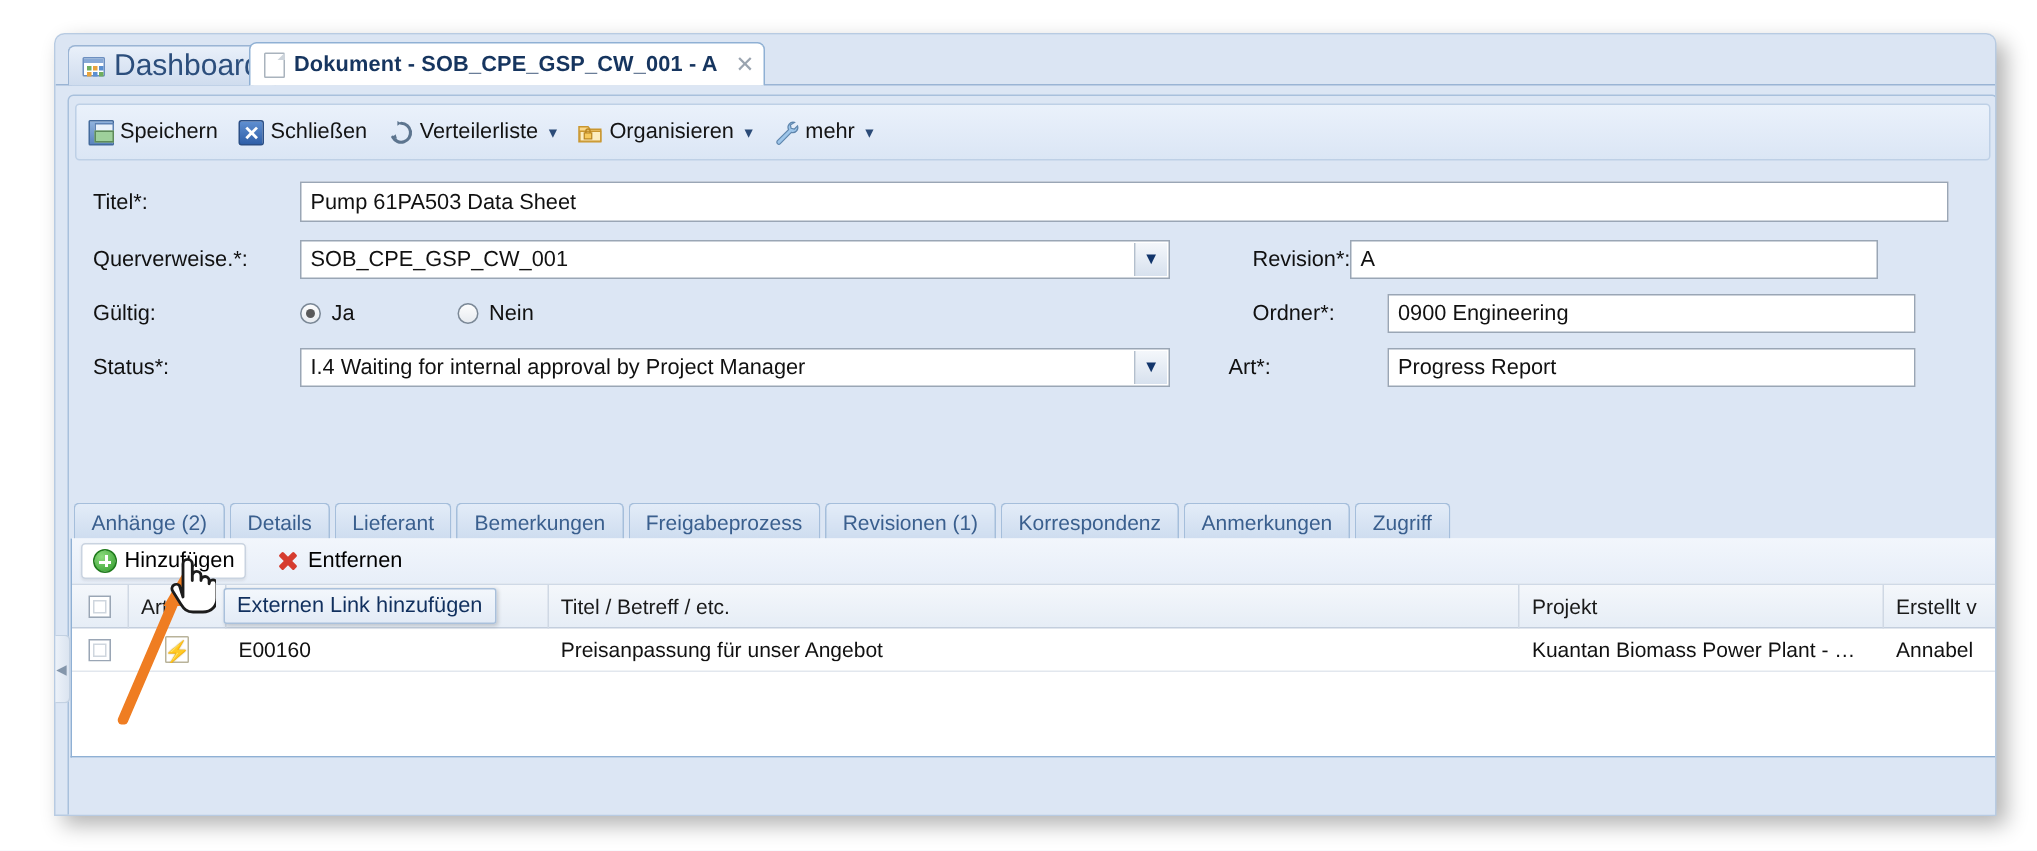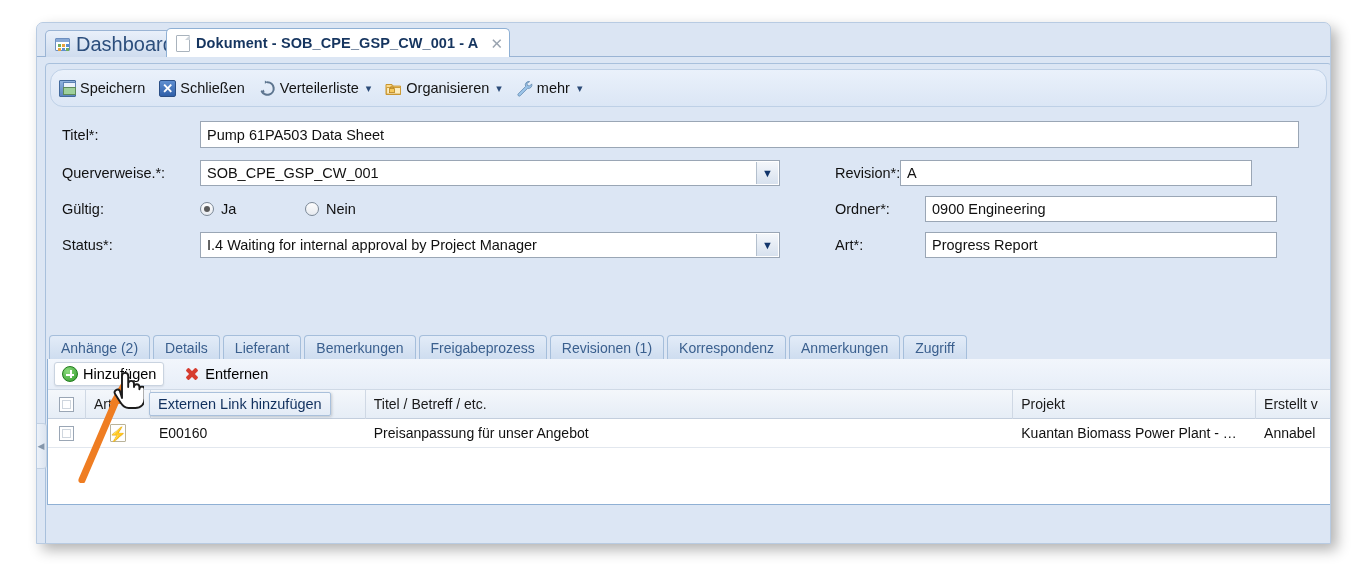--- a/index.html
+++ b/index.html
@@ -90,21 +90,21 @@
     border:1px solid #a8c0dc;
     border-radius:4px 4px 0 0;
   }
 
   
   .toolbar {
     height: 38px;
     margin: 5px 4px 0 4px;
     background: linear-gradient(180deg,#eaf1fb 0%, #dbe6f5 100%);
     border:1px solid #bed0e6;
-    border-radius:13px;
+    border-radius:3px;
     display:flex; align-items:center;
     padding-left: 8px; gap: 14px;
     font-size:14.5px; color:#1b1b1b;
   }
   .tbtn { display:flex; align-items:center; gap:4px; cursor:default; white-space:nowrap; }
   .tbtn .cap { color:#141414; }
   .caret { font-size:11px; color:#2b4b78; margin-left:3px; }
 
   .ico { width:17px; height:17px; position:relative; flex:0 0 auto; }
   
@@ -356,21 +356,21 @@
             <span>0900 Engineering</span>
           </div>
         </div>
 
         <div class="frow" style="height:36px;">
           <div class="lbl" style="width:150px; padding-left:12px;">Status*:</div>
           <div class="fld combo" style="width:580px;">
             <span>I.4 Waiting for internal approval by Project Manager</span>
             <span class="dd">▼</span>
           </div>
-          <div class="lbl" style="width:145px; padding-left:55px;">Art*:</div>
+          <div class="lbl" style="width:145px; padding-left:39px;">Art*:</div>
           <div class="fld" style="width:352px;">
             <span>Progress Report</span>
           </div>
         </div>
       </div>
     </div>
 
     <div class="subtabs">
       <div class="stab">
           <span>Anhänge (2)</span>

